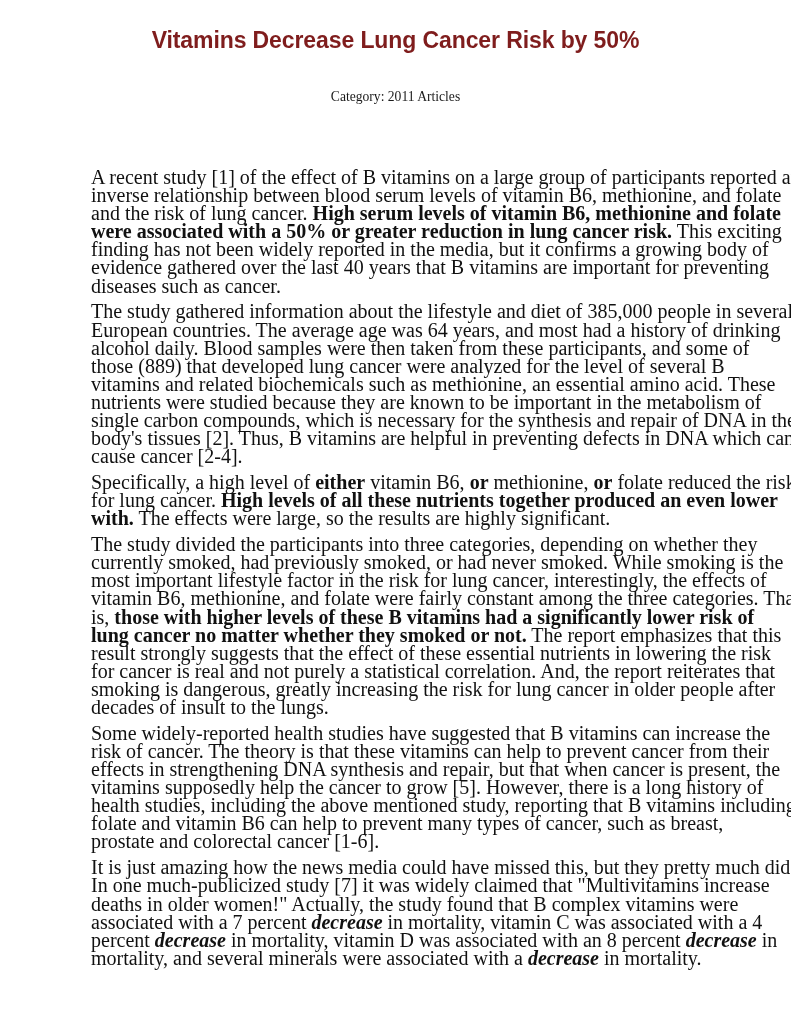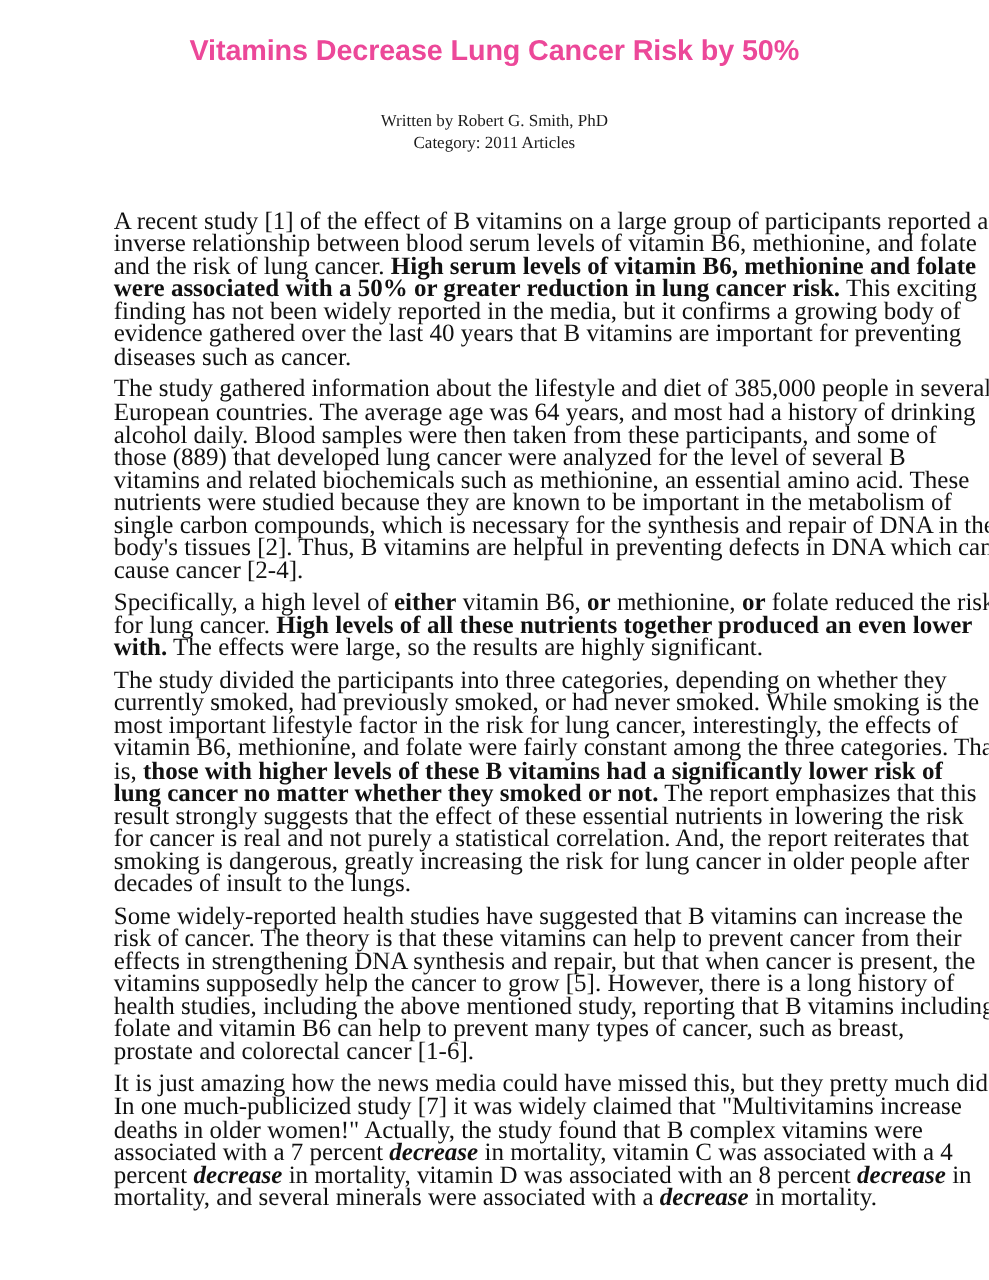--- a/index.html
+++ b/index.html
@@ -23,21 +23,21 @@
     .title {
       position: absolute;
       top: 27px;
       left: 0;
       width: 791px;
       text-align: center;
       font-family: "Liberation Sans", sans-serif;
       font-weight: bold;
       font-size: 23px;
       letter-spacing: -0.1px;
-      color: #ec4899;
+      color: #7f1d1d;
       margin: 0;
     }
     .meta {
       position: absolute;
       top: 89px;
       left: 0;
       width: 791px;
       text-align: center;
       font-family: "Liberation Serif", serif;
       font-size: 13.6px;
@@ -62,21 +62,20 @@
     .body b { font-weight: bold; }
     .body i b, .body b i { font-weight: bold; font-style: italic; }
   </style>
 </head>
 <body>
 
 <div class="page">
   <h1 class="title">Vitamins Decrease Lung Cancer Risk by 50%</h1>
 
   <div class="meta">
-    <div>Written by Robert G. Smith, PhD</div>
     <div>Category: 2011 Articles</div>
   </div>
 
   <div class="body">
     <p>A recent study [1] of the effect of B vitamins on a large group of participants reported an<br>inverse relationship between blood serum levels of vitamin B6, methionine, and folate<br>and the risk of lung cancer. <b>High serum levels of vitamin B6, methionine and folate</b><br><b>were associated with a 50% or greater reduction in lung cancer risk.</b> This exciting<br>finding has not been widely reported in the media, but it confirms a growing body of<br>evidence gathered over the last 40 years that B vitamins are important for preventing<br>diseases such as cancer.</p>
     <p>The study gathered information about the lifestyle and diet of 385,000 people in several<br>European countries. The average age was 64 years, and most had a history of drinking<br>alcohol daily. Blood samples were then taken from these participants, and some of<br>those (889) that developed lung cancer were analyzed for the level of several B<br>vitamins and related biochemicals such as methionine, an essential amino acid. These<br>nutrients were studied because they are known to be important in the metabolism of<br>single carbon compounds, which is necessary for the synthesis and repair of DNA in the<br>body's tissues [2]. Thus, B vitamins are helpful in preventing defects in DNA which can<br>cause cancer [2-4].</p>
     <p>Specifically, a high level of <b>either</b> vitamin B6, <b>or</b> methionine, <b>or</b> folate reduced the risk<br>for lung cancer. <b>High levels of all these nutrients together produced an even lower</b><br><b>with.</b> The effects were large, so the results are highly significant.</p>
     <p>The study divided the participants into three categories, depending on whether they<br>currently smoked, had previously smoked, or had never smoked. While smoking is the<br>most important lifestyle factor in the risk for lung cancer, interestingly, the effects of<br>vitamin B6, methionine, and folate were fairly constant among the three categories. That<br>is, <b>those with higher levels of these B vitamins had a significantly lower risk of</b><br><b>lung cancer no matter whether they smoked or not.</b> The report emphasizes that this<br>result strongly suggests that the effect of these essential nutrients in lowering the risk<br>for cancer is real and not purely a statistical correlation. And, the report reiterates that<br>smoking is dangerous, greatly increasing the risk for lung cancer in older people after<br>decades of insult to the lungs.</p>
     <p>Some widely-reported health studies have suggested that B vitamins can increase the<br>risk of cancer. The theory is that these vitamins can help to prevent cancer from their<br>effects in strengthening DNA synthesis and repair, but that when cancer is present, the<br>vitamins supposedly help the cancer to grow [5]. However, there is a long history of<br>health studies, including the above mentioned study, reporting that B vitamins including<br>folate and vitamin B6 can help to prevent many types of cancer, such as breast,<br>prostate and colorectal cancer [1-6].</p>
     <p>It is just amazing how the news media could have missed this, but they pretty much did.<br>In one much-publicized study [7] it was widely claimed that "Multivitamins increase<br>deaths in older women!" Actually, the study found that B complex vitamins were<br>associated with a 7 percent <b><i>decrease</i></b> in mortality, vitamin C was associated with a 4<br>percent <b><i>decrease</i></b> in mortality, vitamin D was associated with an 8 percent <b><i>decrease</i></b> in<br>mortality, and several minerals were associated with a <b><i>decrease</i></b> in mortality.</p>

